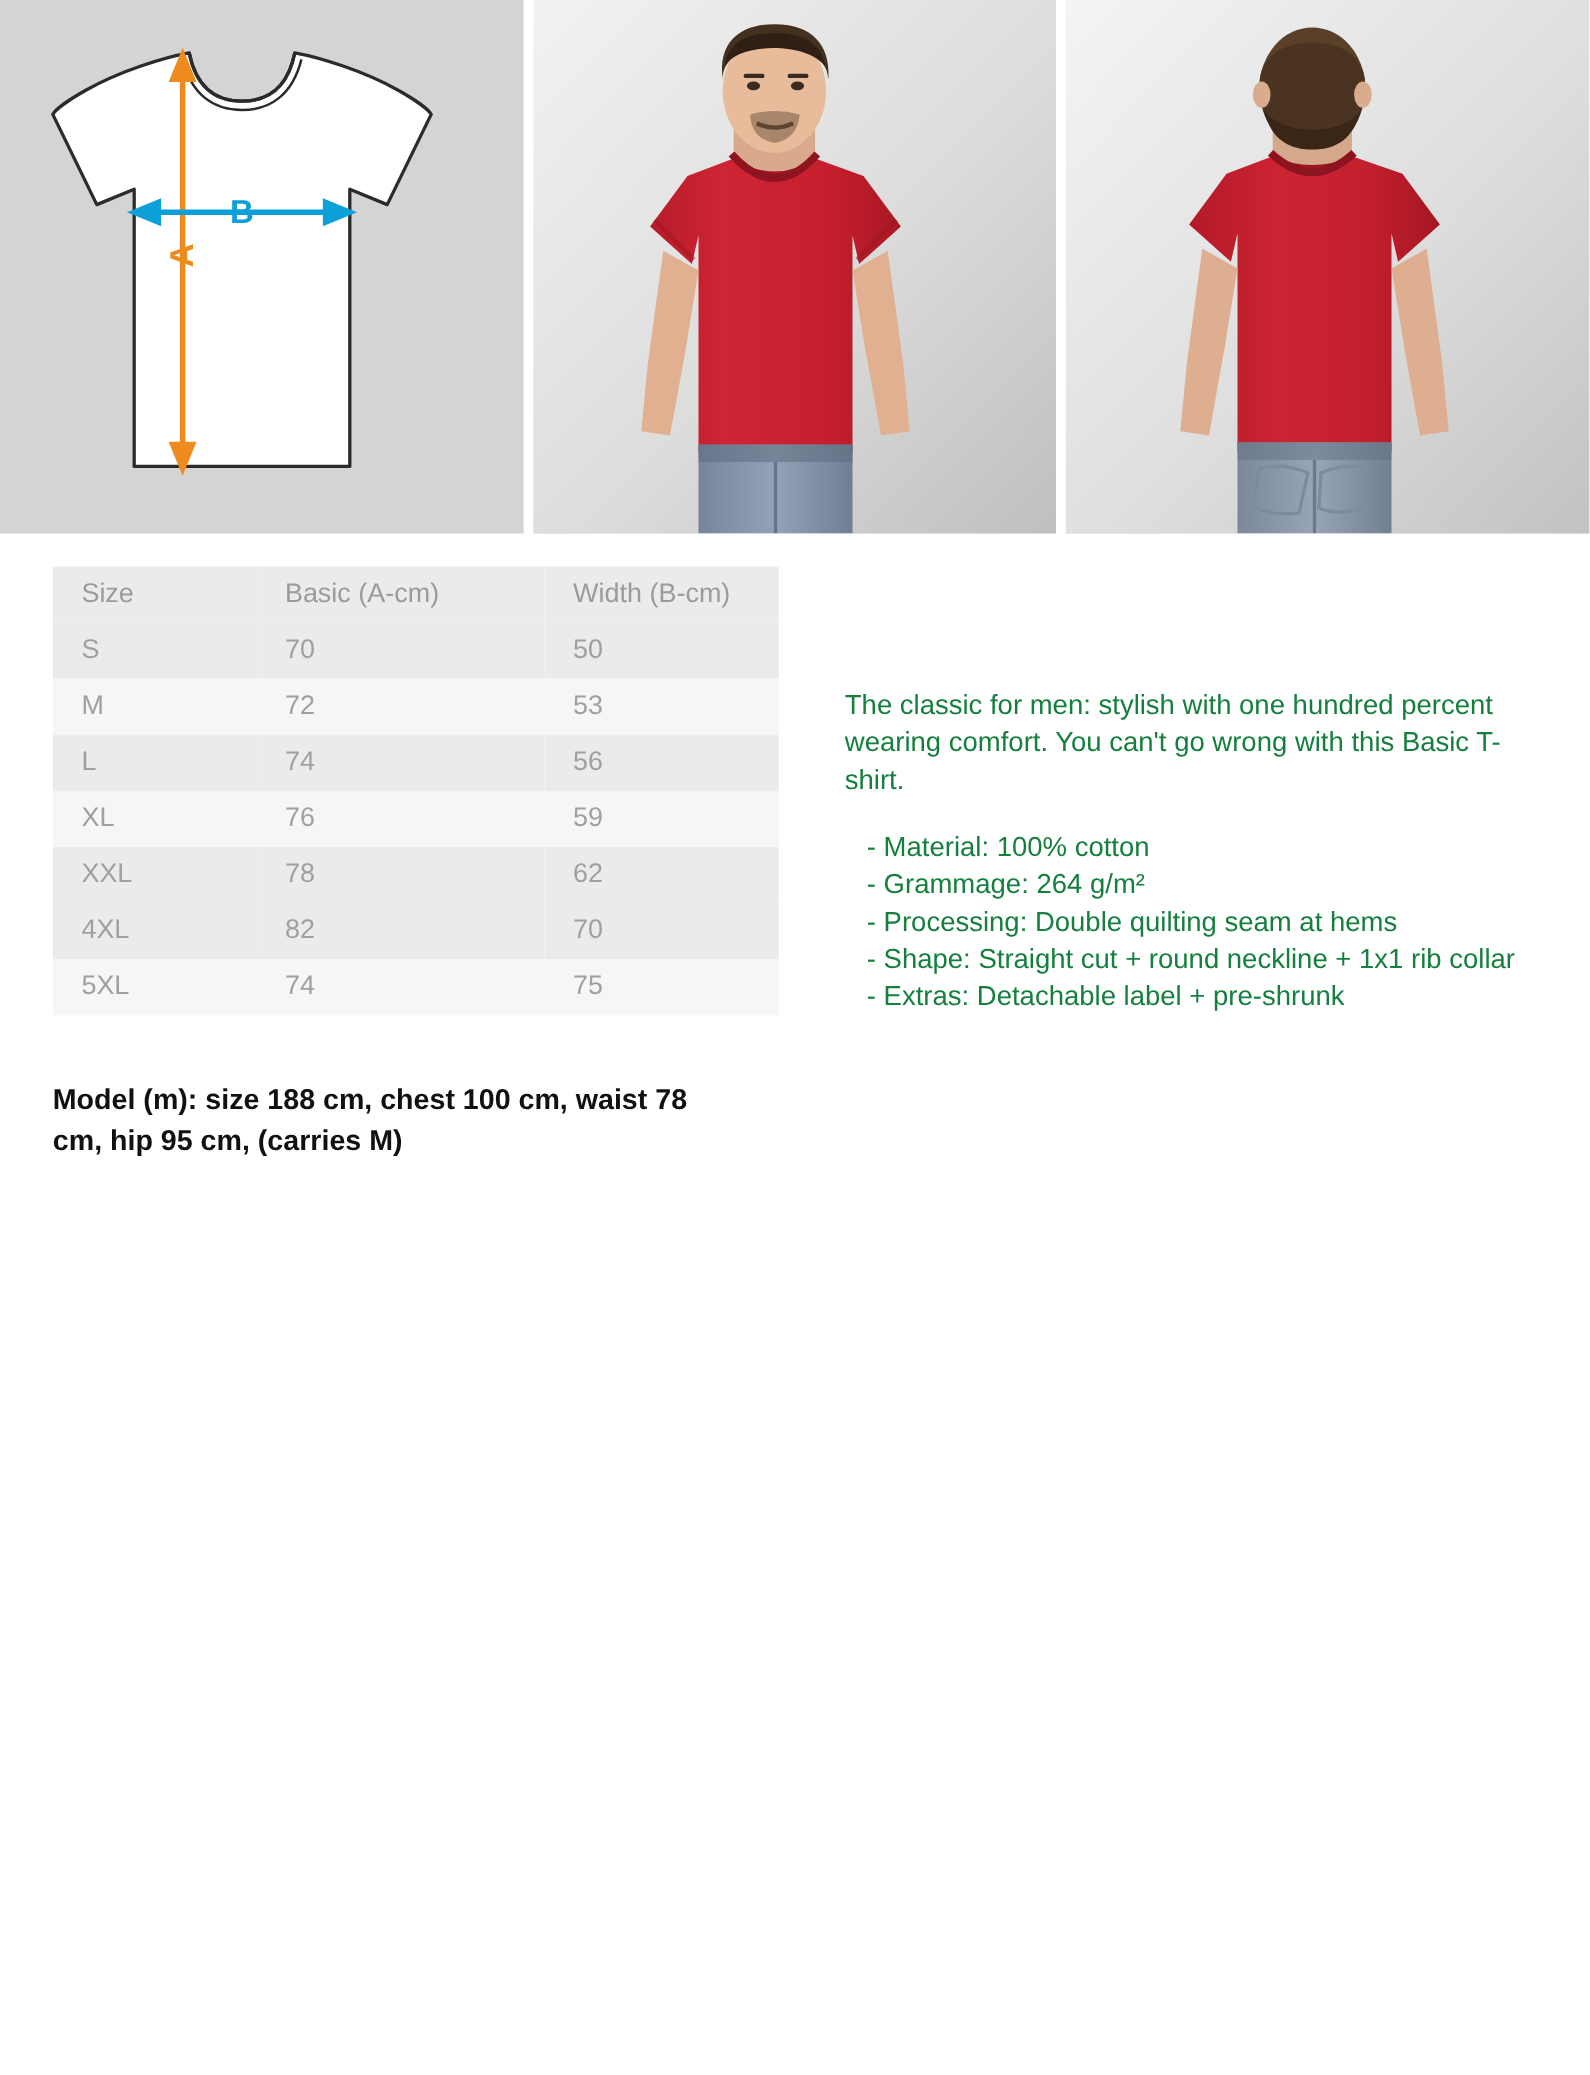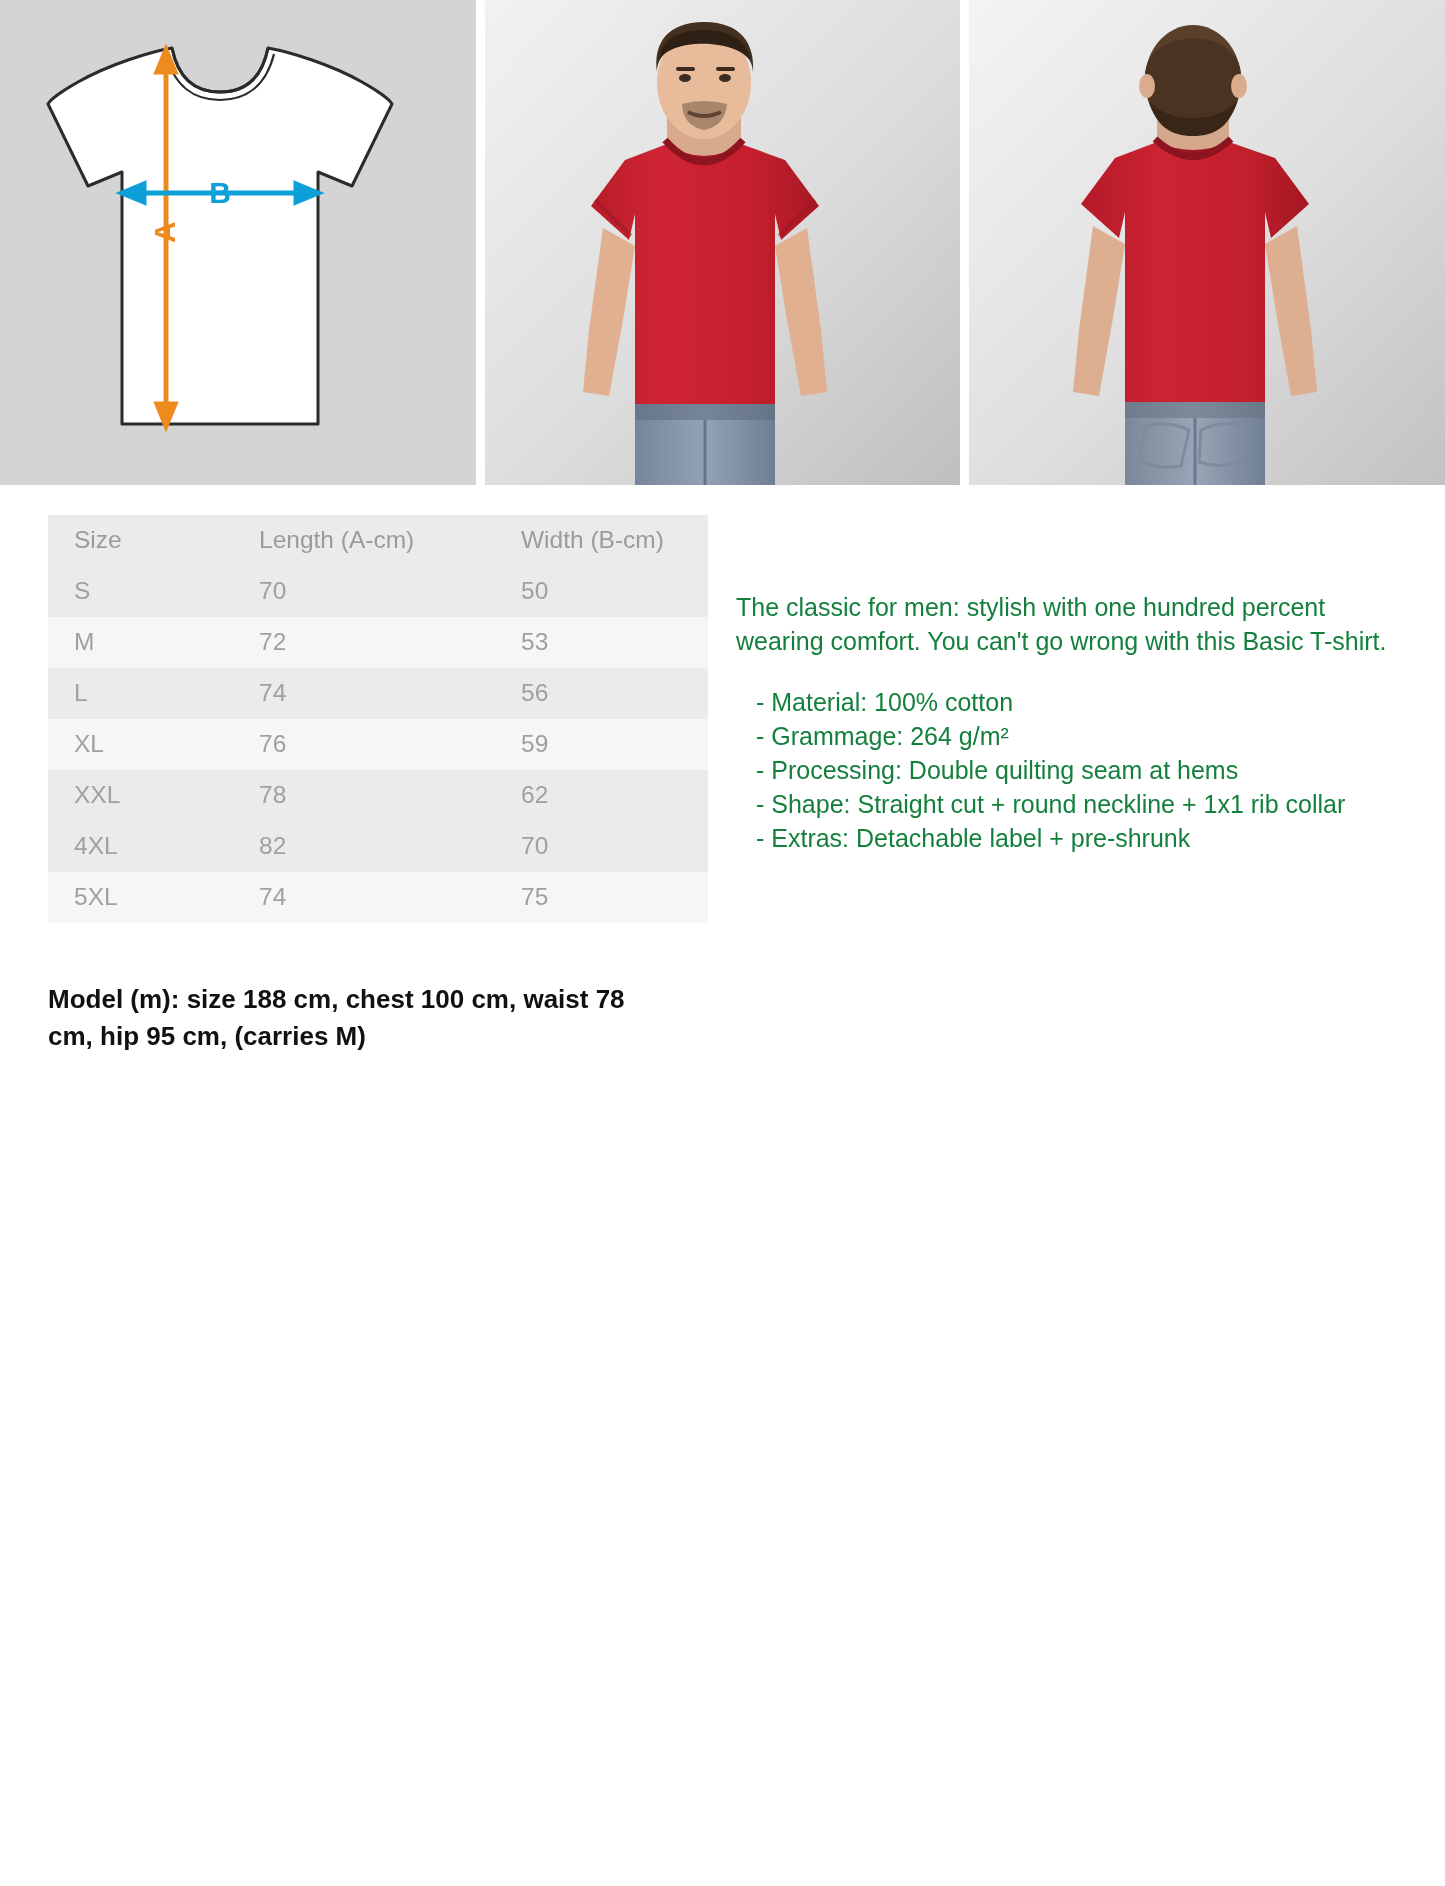--- a/index.html
+++ b/index.html
@@ -41,22 +41,22 @@
   
   .photo {
     background: linear-gradient(160deg,#f1f1f1 0%, #e2e2e2 35%, #cfcfcf 75%, #c2c2c2 100%);
   }
   .photo-inner { position: absolute; inset: 0; }
 
   
   .content {
     display: flex;
     padding: 30px 48px 0 48px;
-    gap: 28px;
-    align-items: center;
+    gap: 60px;
+    align-items: flex-end;
   }
 
   
   .size-table {
     border-collapse: collapse;
     width: 660px;
     table-layout: fixed;
   }
   .size-table th, .size-table td {
     text-align: left;
@@ -250,21 +250,21 @@
 
   <table class="size-table">
     <colgroup>
       <col class="col-size">
         <col class="col-len">
         <col class="col-wid">
     </colgroup>
     <thead>
       <tr>
         <th>Size</th>
-        <th>Length (A-cm)</th>
+        <th>Basic (A-cm)</th>
         <th>Width (B-cm)</th>
       </tr>
     </thead>
     <tbody>
       <tr class="odd">
         <td>S</td>
         <td>70</td>
         <td>50</td>
       </tr>
       <tr class="even">

